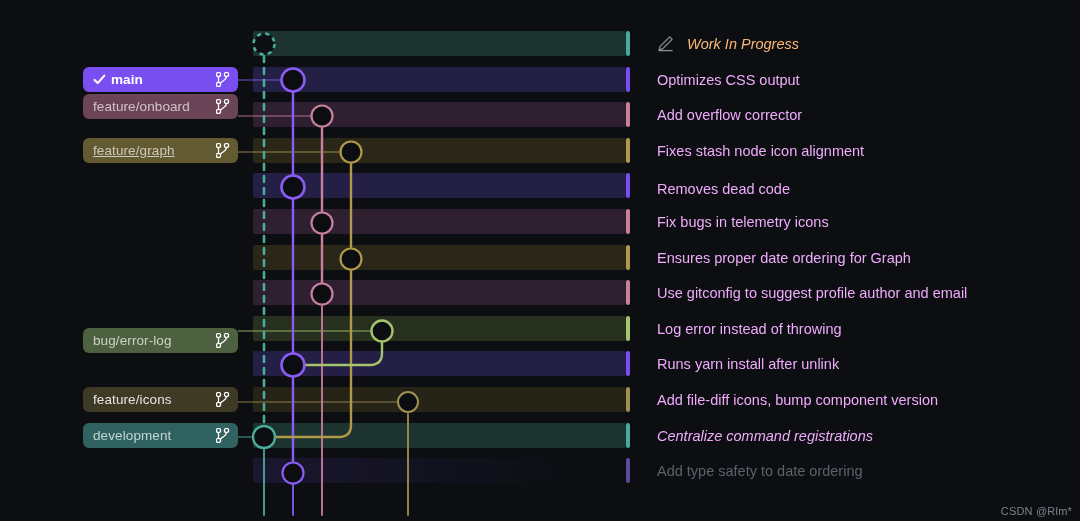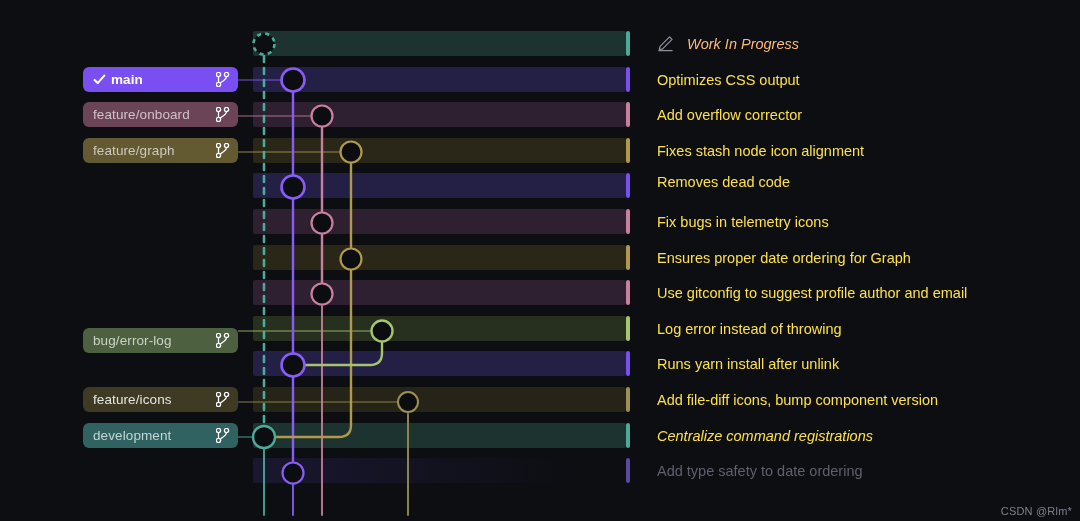--- a/index.html
+++ b/index.html
@@ -79,21 +79,21 @@
   }
 
   
   .msg{
     position:absolute;
     left:657px;
     height:25px;
     display:flex;
     align-items:center;
     font-size:14.5px;
-    color:#fde047;
+    color:#f0abfc;
     white-space:nowrap;
     cursor:default;
   }
   .msg.wip{
     color:#fdba74;
     font-style:italic;
   }
   .msg.dim{
     color:#5d616c;
   }
@@ -215,28 +215,28 @@
   <div id="pills">
       <div class="pill current" style="top: 67px; background: rgb(122, 79, 242);">
         <svg class="check" viewBox="0 0 13 13">
           <path d="M1.6 6.9 L4.7 10.1 L11.3 2.6" fill="none" stroke="#ffffff" stroke-width="2.1" stroke-linecap="round" stroke-linejoin="round"></path>
         </svg>
         <span class="pill-label" style="color: rgb(255, 255, 255);">main</span>
         <svg class="branch-ico" viewBox="0 0 14 15">
           <use href="#branch-glyph"></use>
         </svg>
       </div>
-      <div class="pill" style="top: 102px; background: rgb(107, 68, 88);">
+      <div class="pill" style="top: 94px; background: rgb(107, 68, 88);">
         <span class="pill-label" style="color: rgb(207, 194, 200);">feature/onboard</span>
         <svg class="branch-ico" viewBox="0 0 14 15">
           <use href="#branch-glyph"></use>
         </svg>
       </div>
       <div class="pill" style="top: 138px; background: rgb(100, 90, 50);">
-        <span class="pill-label" style="color: rgb(205, 201, 188);">feature/graph</span>
+        <span class="pill-label" style="color: rgb(205, 201, 188); text-decoration: underline;">feature/graph</span>
         <svg class="branch-ico" viewBox="0 0 14 15">
           <use href="#branch-glyph"></use>
         </svg>
       </div>
       <div class="pill" style="top: 328px; background: rgb(77, 96, 64);">
         <span class="pill-label" style="color: rgb(203, 210, 197);">bug/error-log</span>
         <svg class="branch-ico" viewBox="0 0 14 15">
           <use href="#branch-glyph"></use>
         </svg>
       </div>
@@ -266,21 +266,21 @@
       </div>
       <div class="msg" style="top: 67px;">
         <span>Optimizes CSS output</span>
       </div>
       <div class="msg" style="top: 102px;">
         <span>Add overflow corrector</span>
       </div>
       <div class="msg" style="top: 138px;">
         <span>Fixes stash node icon alignment</span>
       </div>
-      <div class="msg" style="top: 169px; text-align: right;">
+      <div class="msg" style="top: 176px; text-align: right;">
         <span>Removes dead code</span>
       </div>
       <div class="msg" style="top: 209px;">
         <span>Fix bugs in telemetry icons</span>
       </div>
       <div class="msg" style="top: 245px;">
         <span>Ensures proper date ordering for Graph</span>
       </div>
       <div class="msg" style="top: 280px;">
         <span>Use gitconfig to suggest profile author and email</span>

